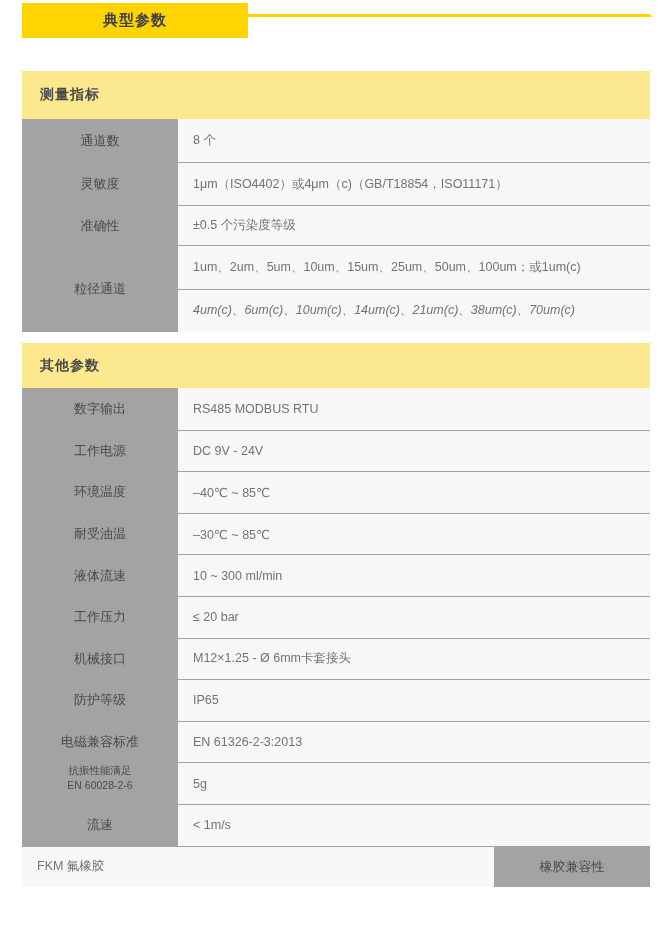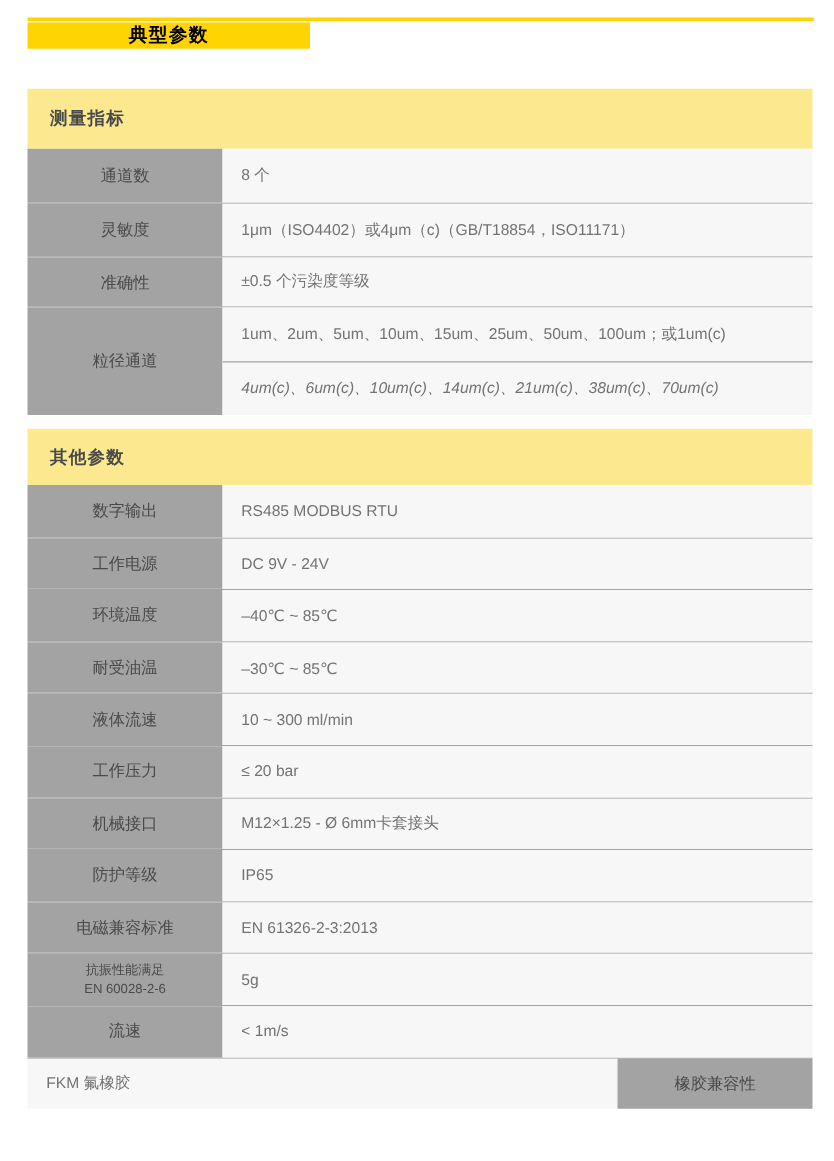--- a/index.html
+++ b/index.html
@@ -7,23 +7,23 @@
   body {
     width:667px; height:929px; position:relative; overflow:hidden;
     font-family:"Liberation Sans","DejaVu Sans",sans-serif;
   }
   
   .title-line {
     position:absolute; left:22px; top:14px; width:629px; height:3px;
     background:#FFD400;
   }
   .title-badge {
-    position:absolute; left:22px; top:18px; width:226px; height:21px;
+    position:absolute; left:22px; top:3px; width:226px; height:35px;
     background:#FFD400; display:flex; align-items:center; justify-content:center;
-    font-size:15px; font-weight:bold; color:#000000; letter-spacing:1px;
+    font-size:15px; font-weight:bold; color:#404040; letter-spacing:1px;
   }
   
   .spec-table { position:absolute; left:22px; width:628px; }
   .spec-table.t1 { top:71px; }
   .spec-table.t2 { top:343px; }
   .table-header {
     background:#FBE88F; display:flex; align-items:center;
     padding-left:18px; font-size:14px; font-weight:bold; color:#4a4a4a;
     letter-spacing:1px;
   }
@@ -41,21 +41,21 @@
     width:156px; background:#a3a3a3; justify-content:center; text-align:center;
     font-size:13px; color:#4a4a4a; flex-shrink:0;
   }
   .cell.value {
     flex:1; background:#F7F7F7; padding-left:15px;
     font-size:12.5px; color:#737373; white-space:nowrap;
   }
   .value-stack { flex:1; display:flex; flex-direction:column; }
   .value-stack .cell.value { flex:1; }
   .value-stack .cell.value.divided { border-top:1px solid #a3a3a3;font-style:italic; }
-  .cell.label.small { flex-direction:column; justify-content:center; font-size:10.5px; line-height:1.35; }
+  .cell.label.small { flex-direction:column; justify-content:flex-start; font-size:10.5px; line-height:1.35; }
 </style>
 </head>
 <body>
 
 <div class="title-line"></div>
 <div class="title-badge">
   <span>典型参数</span>
 </div>
 
 <div class="spec-table t1">

